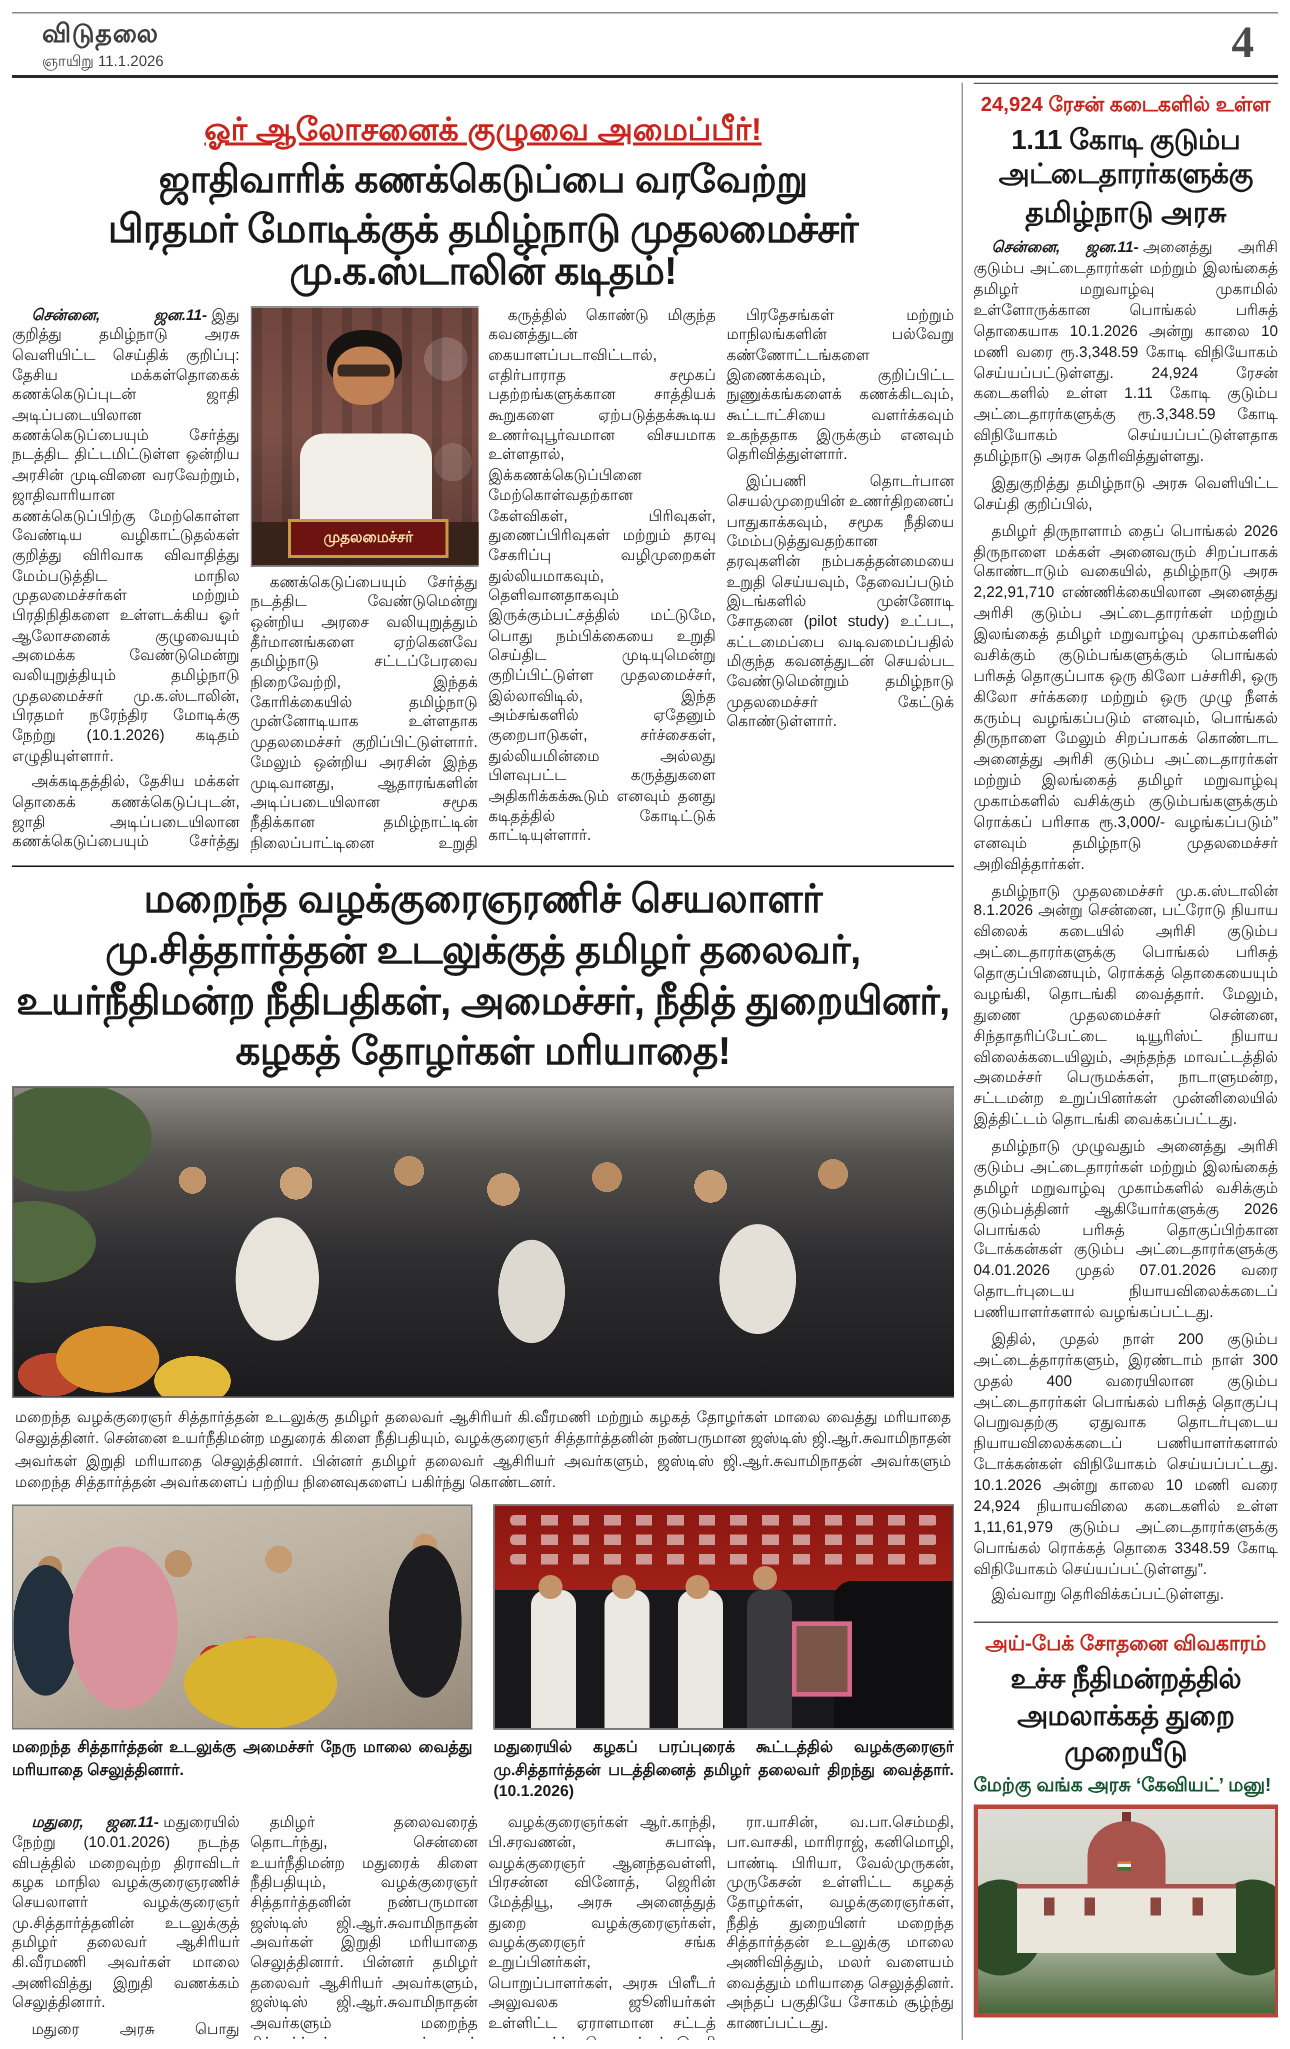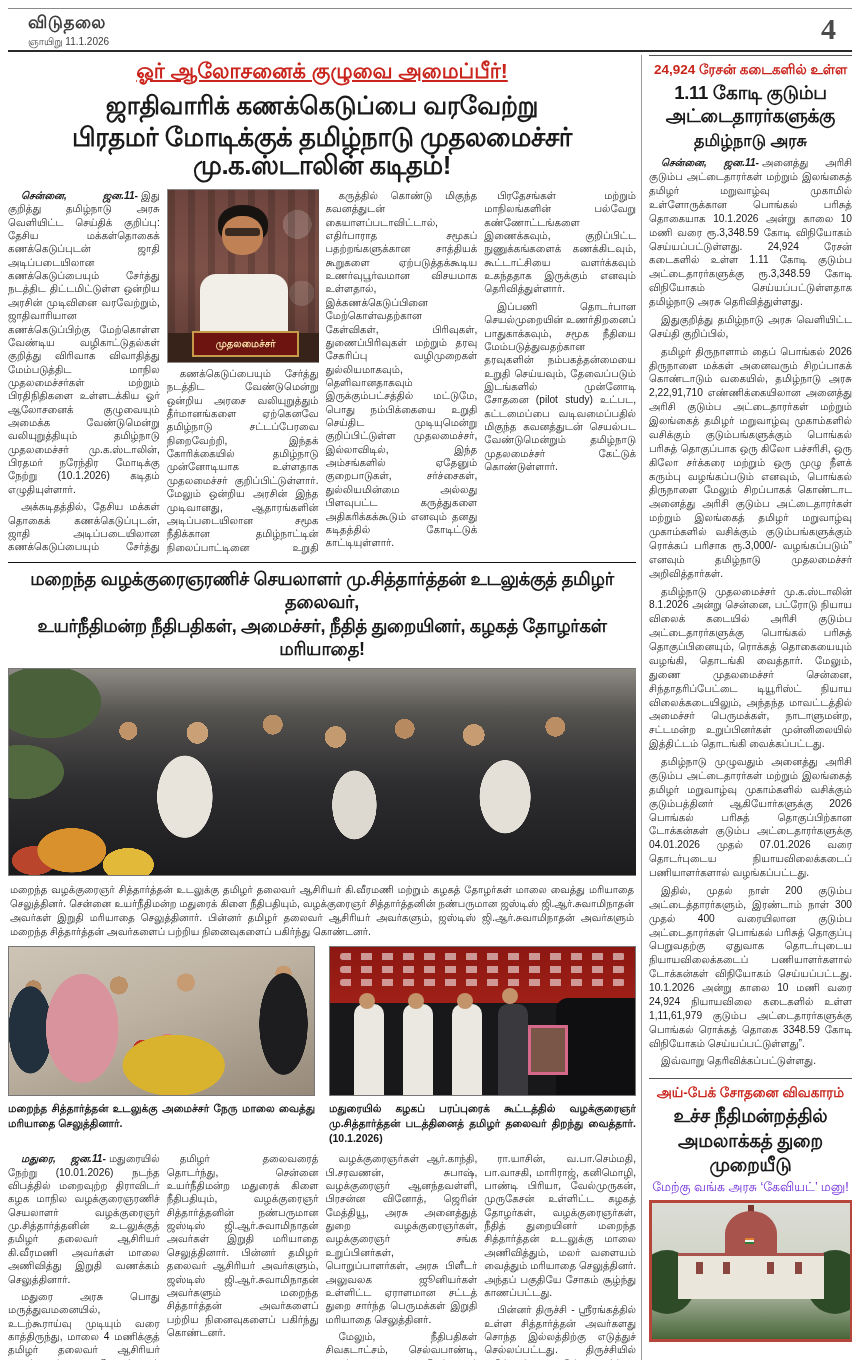--- a/index.html
+++ b/index.html
@@ -6,21 +6,21 @@
   body{width:860px;height:1366px;font-family:"Liberation Sans",sans-serif;color:#1a1a1a;}
   .page{position:relative;width:860px;height:1366px;overflow:hidden;background:#fff;}
   .top-hairline{position:absolute;top:8px;left:8px;right:8px;height:1px;background:#8a8a8a;}
   .masthead{position:absolute;top:13px;left:28px;}
   .mast-title{font-size:17px;font-weight:bold;color:#3d3d3d;letter-spacing:.5px;}
   .mast-date{font-size:10px;color:#3d3d3d;margin-top:2px;}
   .page-num{position:absolute;top:12px;right:24px;font-size:30px;font-weight:bold;color:#4a4a4a;font-family:"Liberation Serif",serif;}
   .head-rule{position:absolute;top:50px;left:8px;right:8px;height:2px;background:#2a2a2a;}
 
   .content{position:absolute;top:55px;left:8px;right:8px;bottom:6px;}
-  .left-zone{position:absolute;left:0;top:0;width:628px;bottom:0;overflow:hidden;}
+  .left-zone{position:absolute;left:0;top:16px;width:628px;bottom:0;overflow:hidden;}
   .vrule{position:absolute;left:633px;top:0;bottom:0;width:1px;background:#9a9a9a;}
   .right-zone{position:absolute;left:641px;right:0;top:0;bottom:0;overflow:hidden;}
 
   
   .kicker-red{color:#c9251d;font-weight:bold;text-align:center;font-size:21px;margin-top:4px;text-decoration:underline;}
   .lead-h1{font-size:25px;font-weight:bold;text-align:center;margin-top:5px;line-height:1.15;letter-spacing:-.3px;}
   .lead-h2{font-size:26px;font-weight:bold;text-align:center;margin-top:3px;line-height:1.1;letter-spacing:-.5px;}
   .cols{display:flex;gap:7px;margin-top:9px;}
   .lead-cols{height:366px;overflow:hidden;}
   .col{flex:1;overflow:hidden;}
@@ -36,21 +36,21 @@
   .st-hair{position:absolute;top:9%;left:33%;width:33%;height:22%;background:#171310;border-radius:48% 48% 40% 40%;}
   .st-face{position:absolute;top:15%;left:36%;width:27%;height:23%;background:#c08255;border-radius:46%;}
   .st-glasses{position:absolute;top:22%;left:38%;width:23%;height:5%;background:rgba(25,20,18,.8);border-radius:3px;}
   .st-shirt{position:absolute;bottom:17%;left:21%;width:58%;height:34%;background:#f2efe9;border-radius:16px 16px 0 0;}
   .st-desk{position:absolute;bottom:0;left:0;width:100%;height:17%;background:#38231a;}
   .st-plate{position:absolute;bottom:3%;left:16%;width:68%;height:12.5%;background:#6e1410;border:2px solid #c59a48;color:#f5dfa8;display:flex;align-items:center;justify-content:center;font-size:10px;font-weight:bold;}
 
   .sect-rule{border-top:1.5px solid #111;margin:7px 0 5px 0;}
 
   
-  .mem-h{font-size:18px;font-weight:bold;text-align:center;line-height:1.3;letter-spacing:-.3px;}
+  .mem-h{font-size:26px;font-weight:bold;text-align:center;line-height:1.3;letter-spacing:-.3px;}
   .photo-main{position:relative;width:100%;height:206px;margin-top:6px;border:1px solid #777;overflow:hidden;
     background-color:#2b2b2e;
     background-image:
       radial-gradient(ellipse 90px 60px at 6% 16%,#49603a 0 60%,transparent 61%),
       radial-gradient(ellipse 70px 45px at 2% 50%,#52693f 0 60%,transparent 61%),
       radial-gradient(ellipse 62px 40px at 10% 88%,#d8912c 0 55%,transparent 56%),
       radial-gradient(ellipse 46px 30px at 19% 95%,#e3b93a 0 55%,transparent 56%),
       radial-gradient(ellipse 40px 26px at 4% 93%,#b8452c 0 55%,transparent 56%),
       radial-gradient(ellipse 50px 74px at 28% 62%,#e8e4dc 0 55%,transparent 56%),
       radial-gradient(ellipse 40px 62px at 55% 66%,#ded9d0 0 55%,transparent 56%),
@@ -87,22 +87,22 @@
   .mt-head{position:absolute;width:16px;height:16px;background:#c3936a;border-radius:50%;}
   .mt-dark{position:absolute;bottom:0;right:0;width:26%;height:66%;background:#0f0f12;border-radius:12px 0 0 0;}
   .mt-portrait{position:absolute;right:22%;bottom:14%;width:34px;height:44px;background:#7a5648;border:3px solid #d6698a;}
   .small-caption{font-size:10.5px;line-height:1.4;text-align:justify;margin-top:5px;font-weight:bold;}
   .mem-cols{height:236px;margin-top:7px;}
 
   
   .r-sect{border-top:1px solid #555;padding-top:6px;}
   .r-kicker{color:#c9251d;font-weight:bold;font-size:13.5px;text-align:center;}
   .r-h{font-size:18.5px;font-weight:bold;text-align:center;line-height:1.25;letter-spacing:-.3px;margin-top:2px;}
-  .r-sub{font-size:16px;font-weight:bold;text-align:center;margin:5px 0 4px 0;}
-  .r-subred{color:#6d28d9;font-weight:normal;font-size:12.5px;text-align:center;margin:4px 0;}
+  .r-sub{font-size:19px;font-weight:bold;text-align:center;margin:5px 0 4px 0;}
+  .r-subred{color:#14532d;font-weight:bold;font-size:12.5px;text-align:left;margin:4px 0;}
   .r-body p{margin:0 0 4px 0;font-size:10.2px;line-height:1.36;text-align:justify;text-indent:12px;}
   .r-gap{height:6px;}
   .photo-court{position:relative;width:198px;height:136px;margin:4px auto 6px auto;border:3px solid #b6453c;background:linear-gradient(180deg,#dcdcd6 0%,#d3d6ca 34%,#c8cdbd 55%,#49663a 100%);overflow:hidden;}
   .ct-dome{position:absolute;top:6%;left:37%;width:26%;height:34%;background:#a8544c;border-radius:50% 50% 10% 10%;}
   .ct-dometip{position:absolute;top:2%;left:48.5%;width:3%;height:8%;background:#7c352e;}
   .ct-facade{position:absolute;top:37%;left:13%;width:74%;height:32%;background:#ebe6dc;border-top:3px solid #a8544c;}
   .ct-win{position:absolute;top:44%;width:7px;height:12px;background:#8c4640;}
   .ct-tree{position:absolute;bottom:18%;width:58px;height:64px;background:#2e4b27;border-radius:50%;}
   .ct-flag{position:absolute;top:26%;left:47%;width:9px;height:6px;background:linear-gradient(180deg,#e08030 33%,#f2f2f2 33% 66%,#2e7d32 66%);}
 </style>

